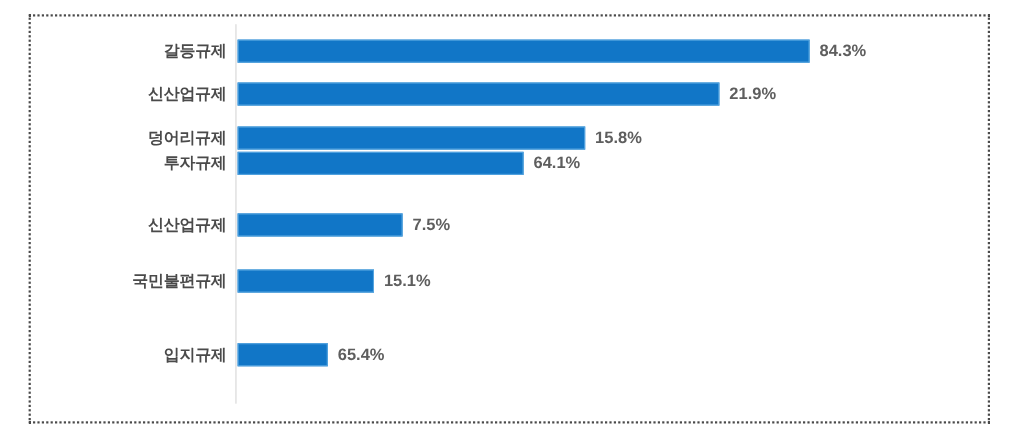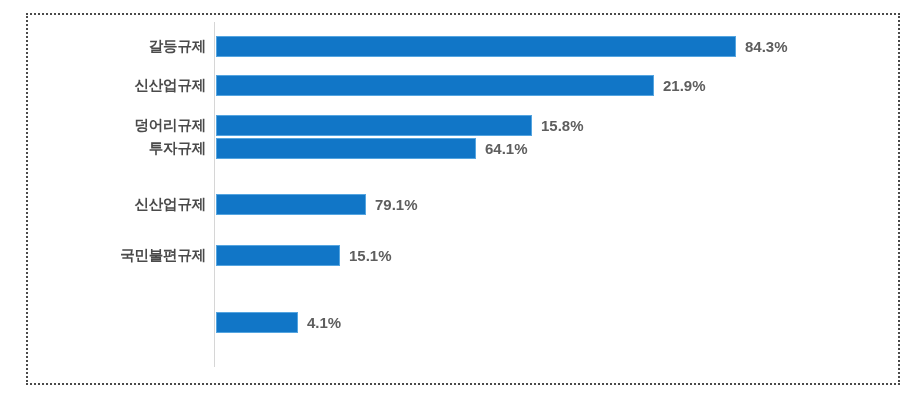--- a/index.html
+++ b/index.html
@@ -136,34 +136,35 @@
       <span class="bar-track">
         <span class="bar" style="width: 260px; background: rgb(17, 118, 199); border-color: rgb(85, 165, 224);"></span>
         <span class="bar-value">64.1%</span>
       </span>
     </div>
 
     <div class="bar-row" style="top:184.5px">
       <span class="cat-label">신산업규제</span>
       <span class="bar-track">
         <span class="bar" style="width: 150px; background: rgb(17, 118, 199); border-color: rgb(85, 165, 224);"></span>
-        <span class="bar-value">79.1%</span>
+        <span class="bar-value">7.5%</span>
       </span>
     </div>
 
     <div class="bar-row" style="top:236px">
       <span class="cat-label">국민불편규제</span>
       <span class="bar-track">
         <span class="bar" style="width: 124px; background: rgb(17, 118, 199); border-color: rgb(85, 165, 224);"></span>
         <span class="bar-value">15.1%</span>
       </span>
     </div>
 
 
     <div class="bar-row" style="top:303px">
+      <span class="cat-label">입지규제</span>
       <span class="bar-track">
         <span class="bar" style="width: 82px; background: rgb(17, 118, 199); border-color: rgb(85, 165, 224);"></span>
-        <span class="bar-value">4.1%</span>
+        <span class="bar-value">65.4%</span>
       </span>
     </div>
 
   </div>
 </div>
 
 </body></html>

